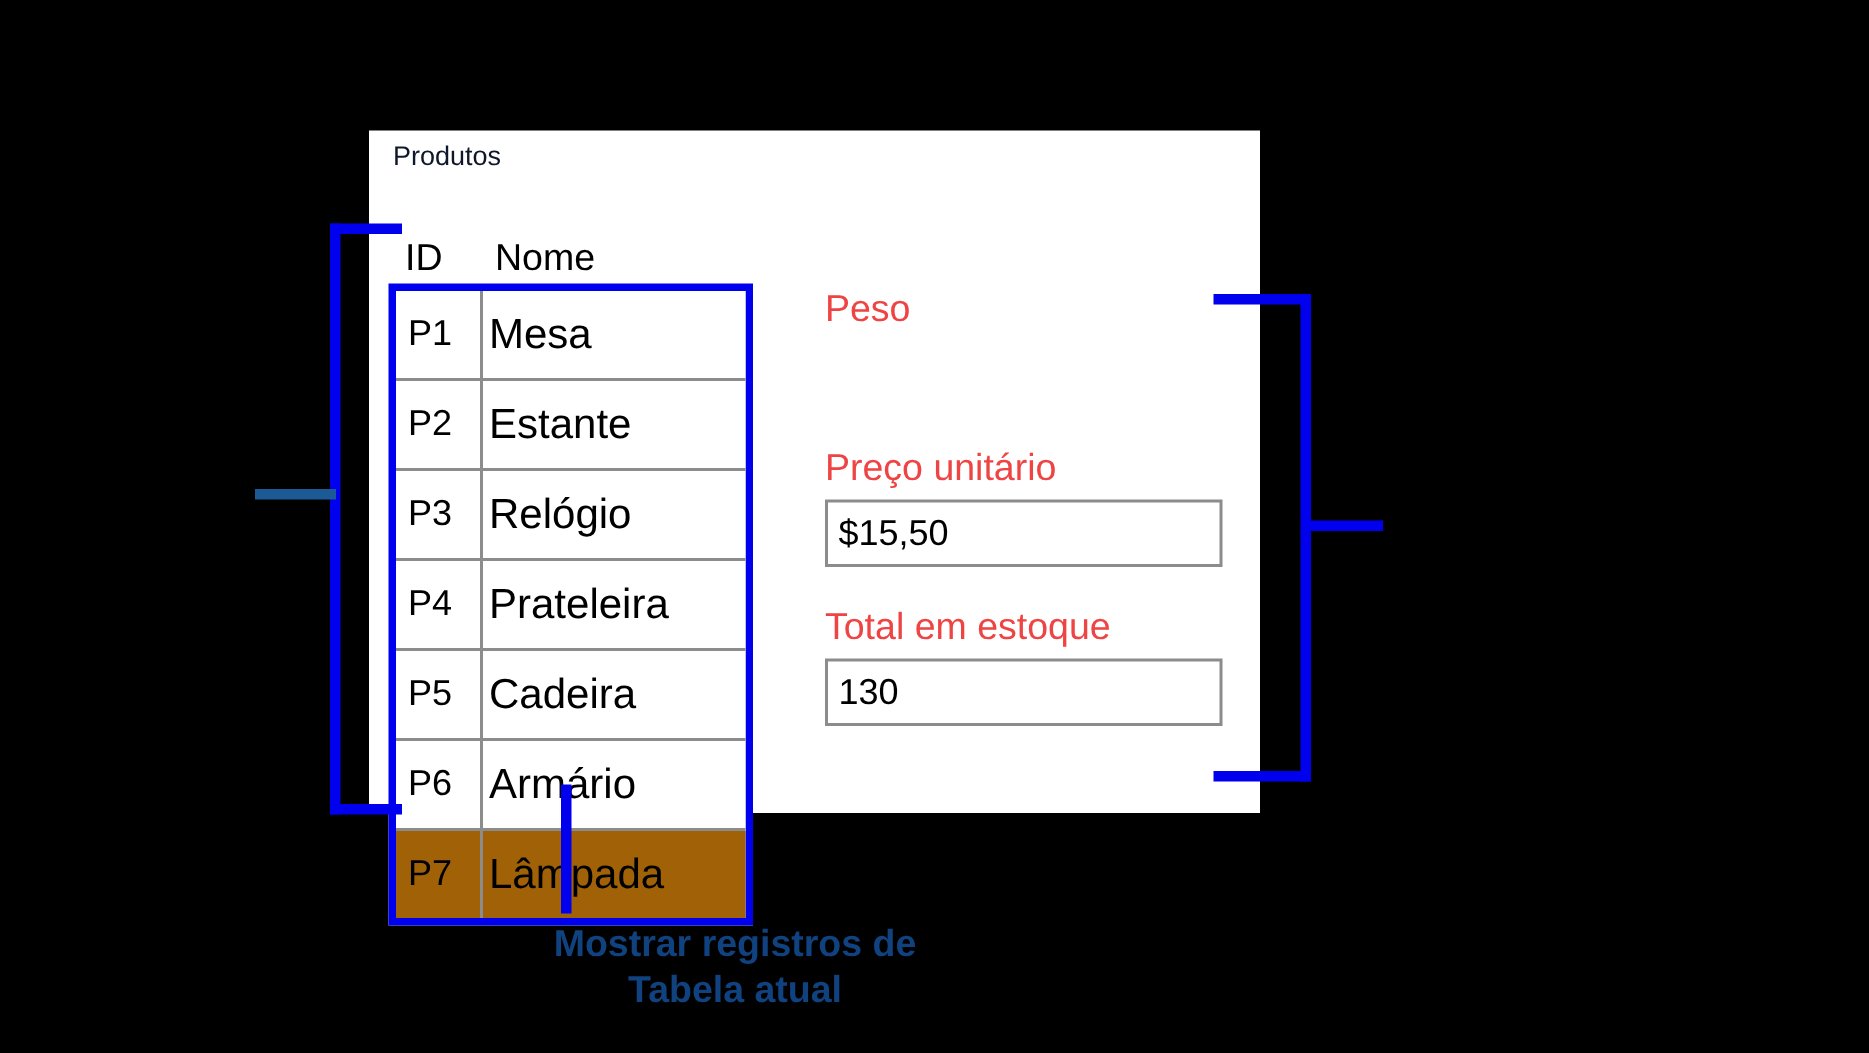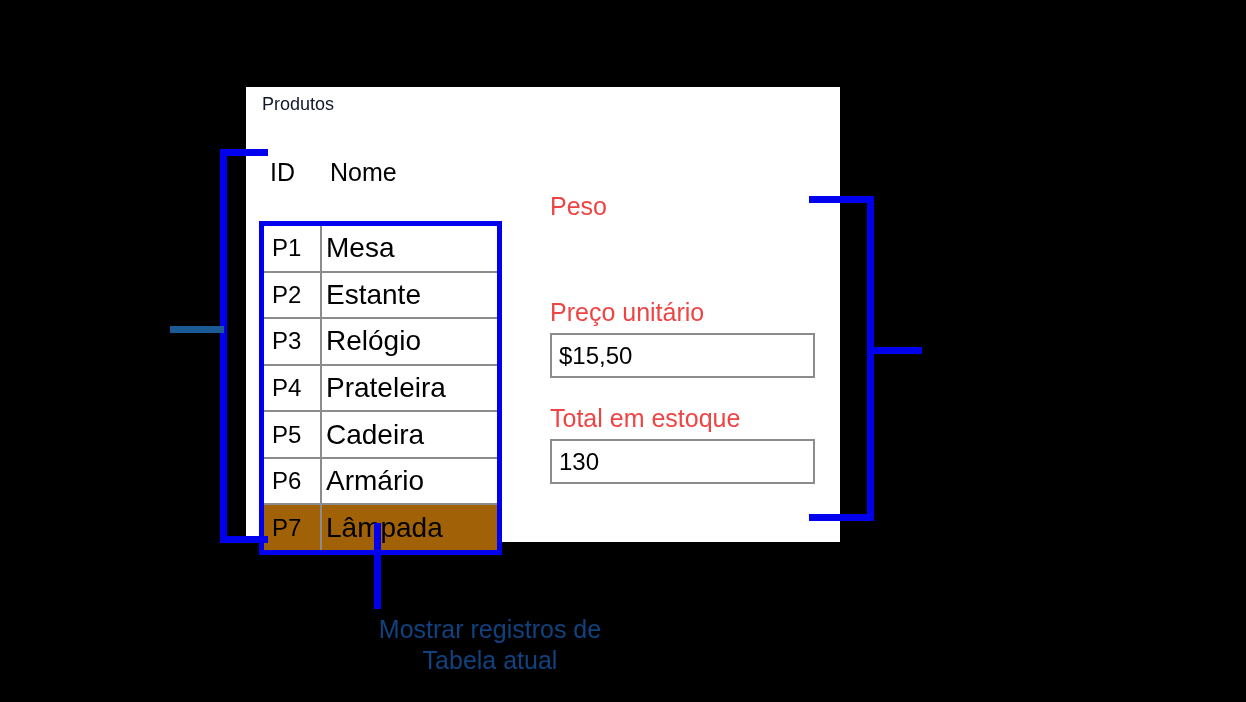--- a/index.html
+++ b/index.html
@@ -50,25 +50,24 @@
   }
   #head-id   { left: 24px;  top: 73px; }
   #head-nome { left: 84px;  top: 73px; }
 
   
   #grid {
     position: absolute;
     left: 13px;
     top: 102px;
     width: 243px;
-    height: 334px;
+    height: 428px;
     border: 5px solid #0000ee;
     box-sizing: border-box;
     background: #ffffff;
-    margin-top: 32px;
   }
   #grid-inner {
     position: absolute;
     inset: 0;
     display: flex;
     flex-direction: column;
   }
   .grid-row {
     flex: 1 1 0;
     display: flex;
@@ -156,21 +155,21 @@
   #leader    { left: 374px; top: 523px;  width: 7px;  height: 86px; }
 
   
   #caption {
     position: absolute;
     left: 250px;
     top: 614px;
     width: 480px;
     text-align: center;
     font-size: 25px;
-    font-weight: normal;
+    font-weight: bold;
     color: #10427f;
     line-height: 1.25;
   }
 </style>
 </head>
 <body>
 
 <div id="stage">
 
   <div id="panel">

